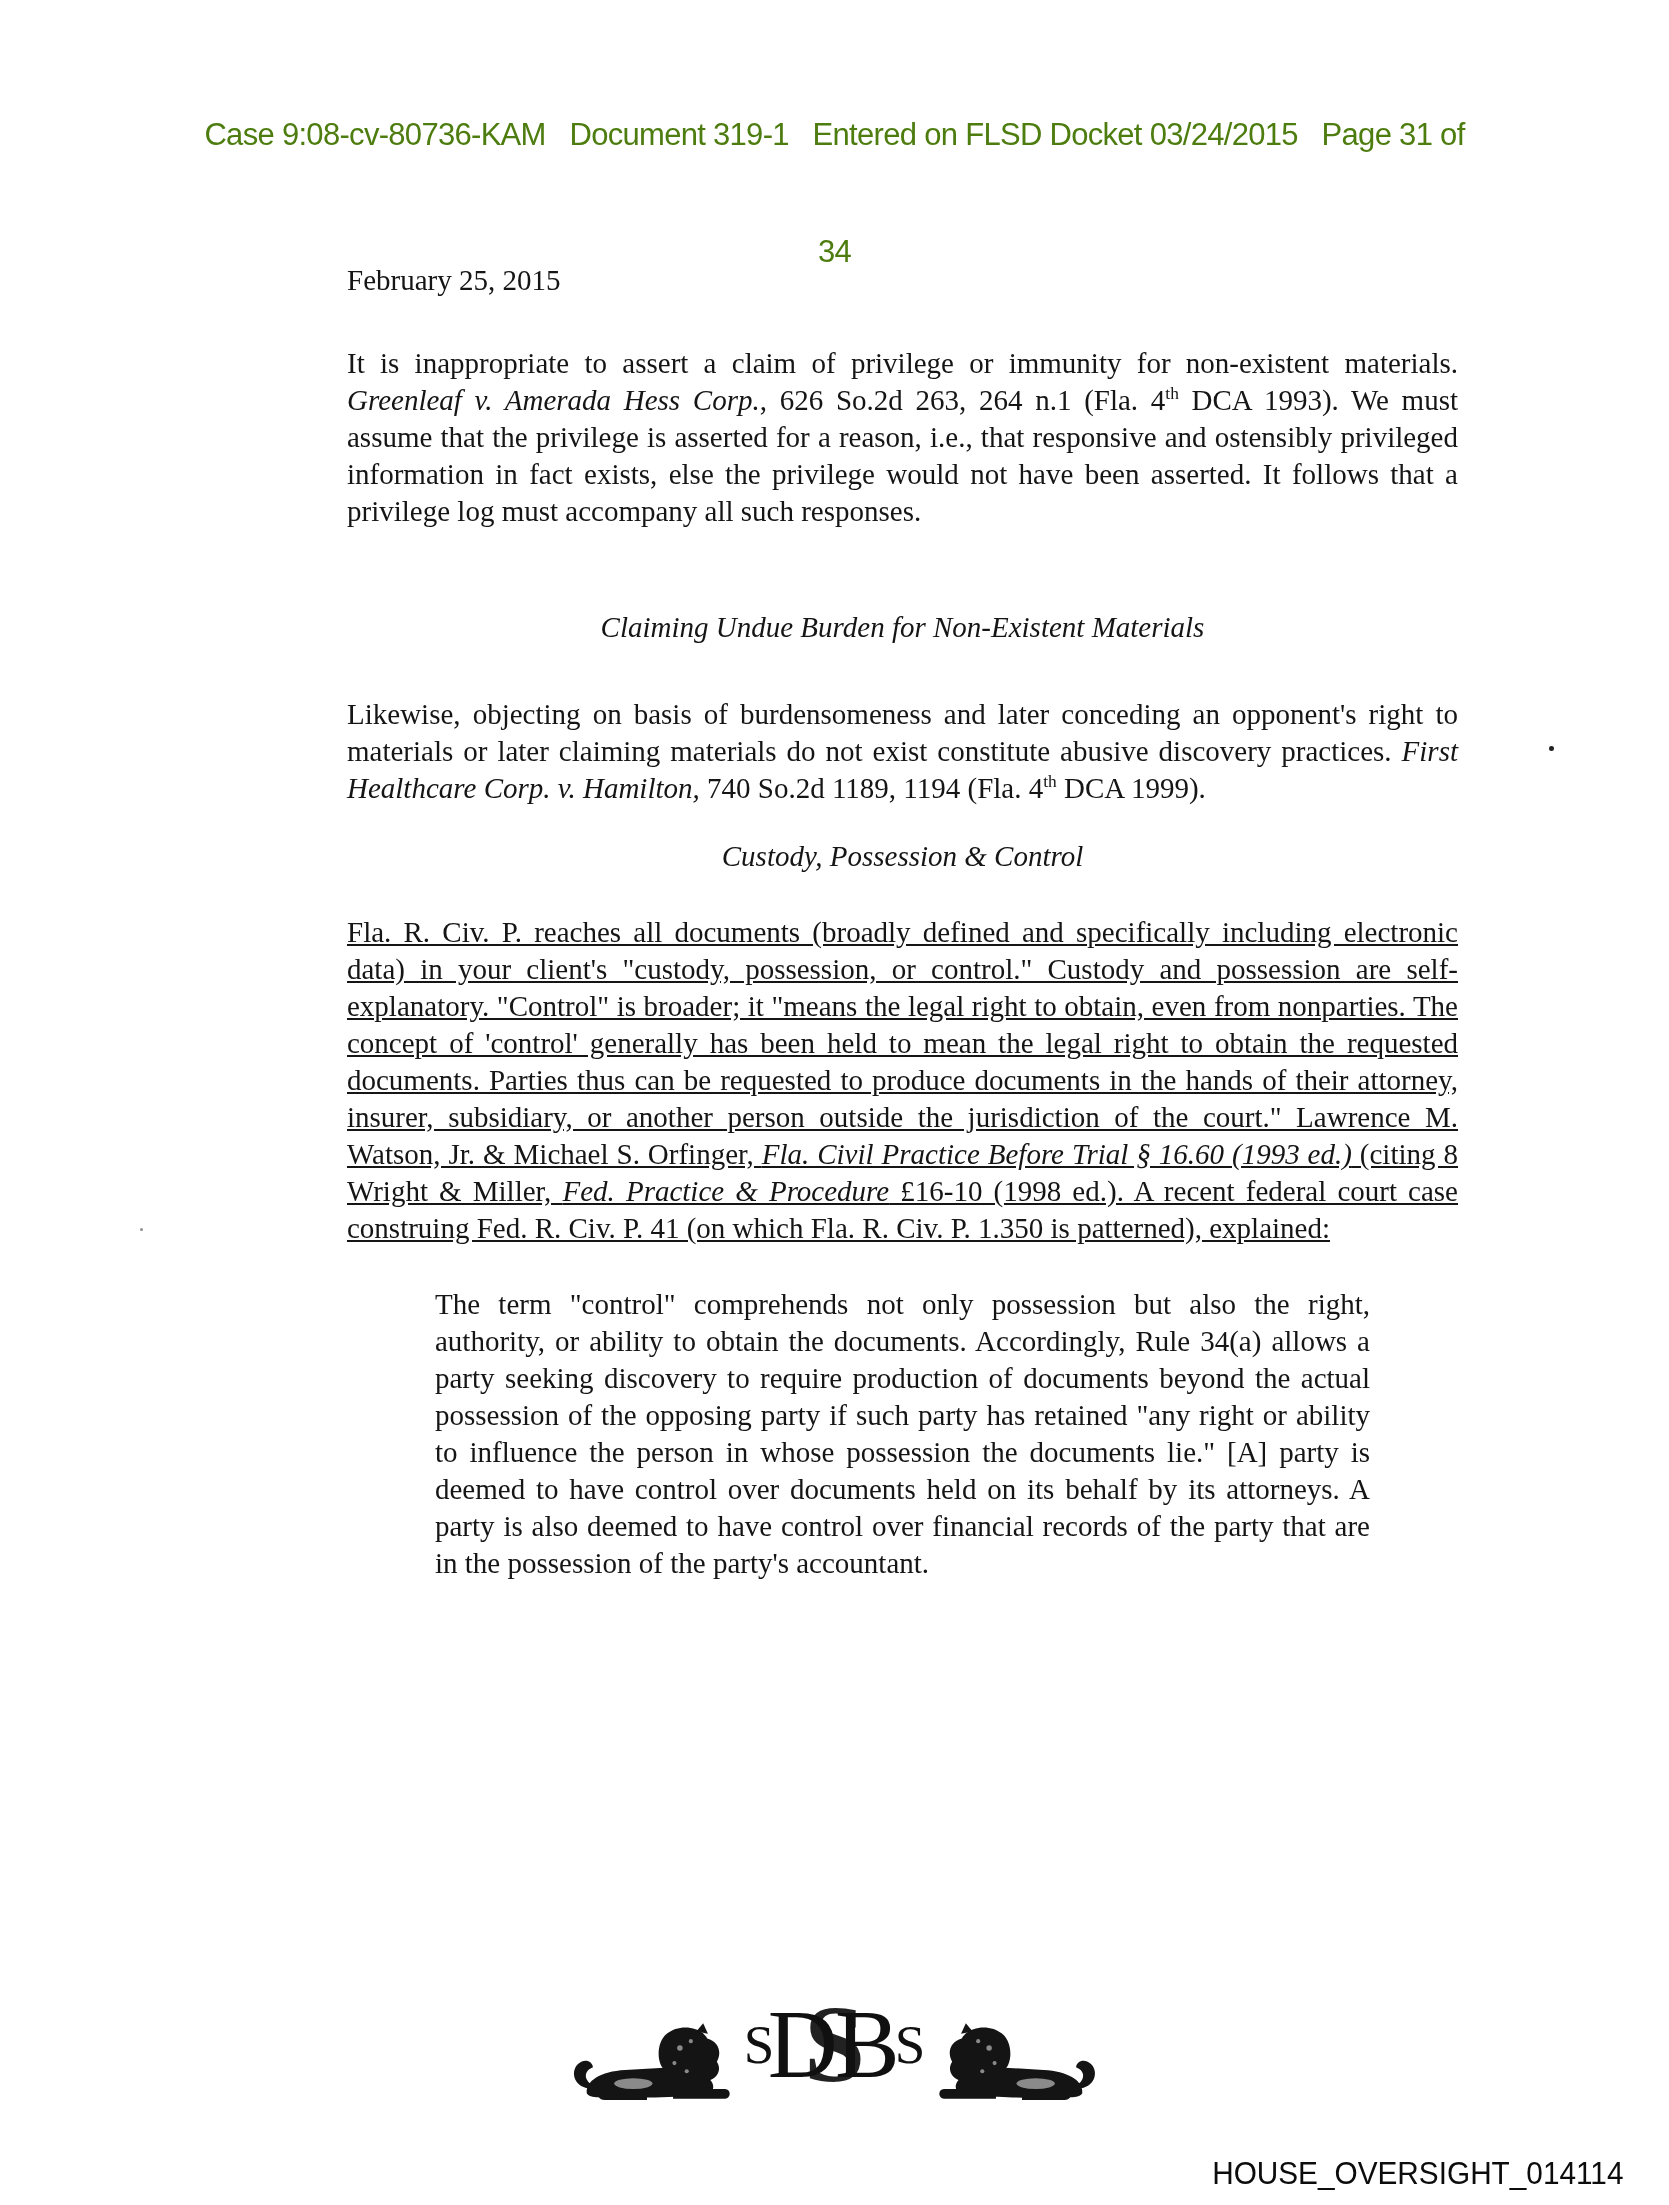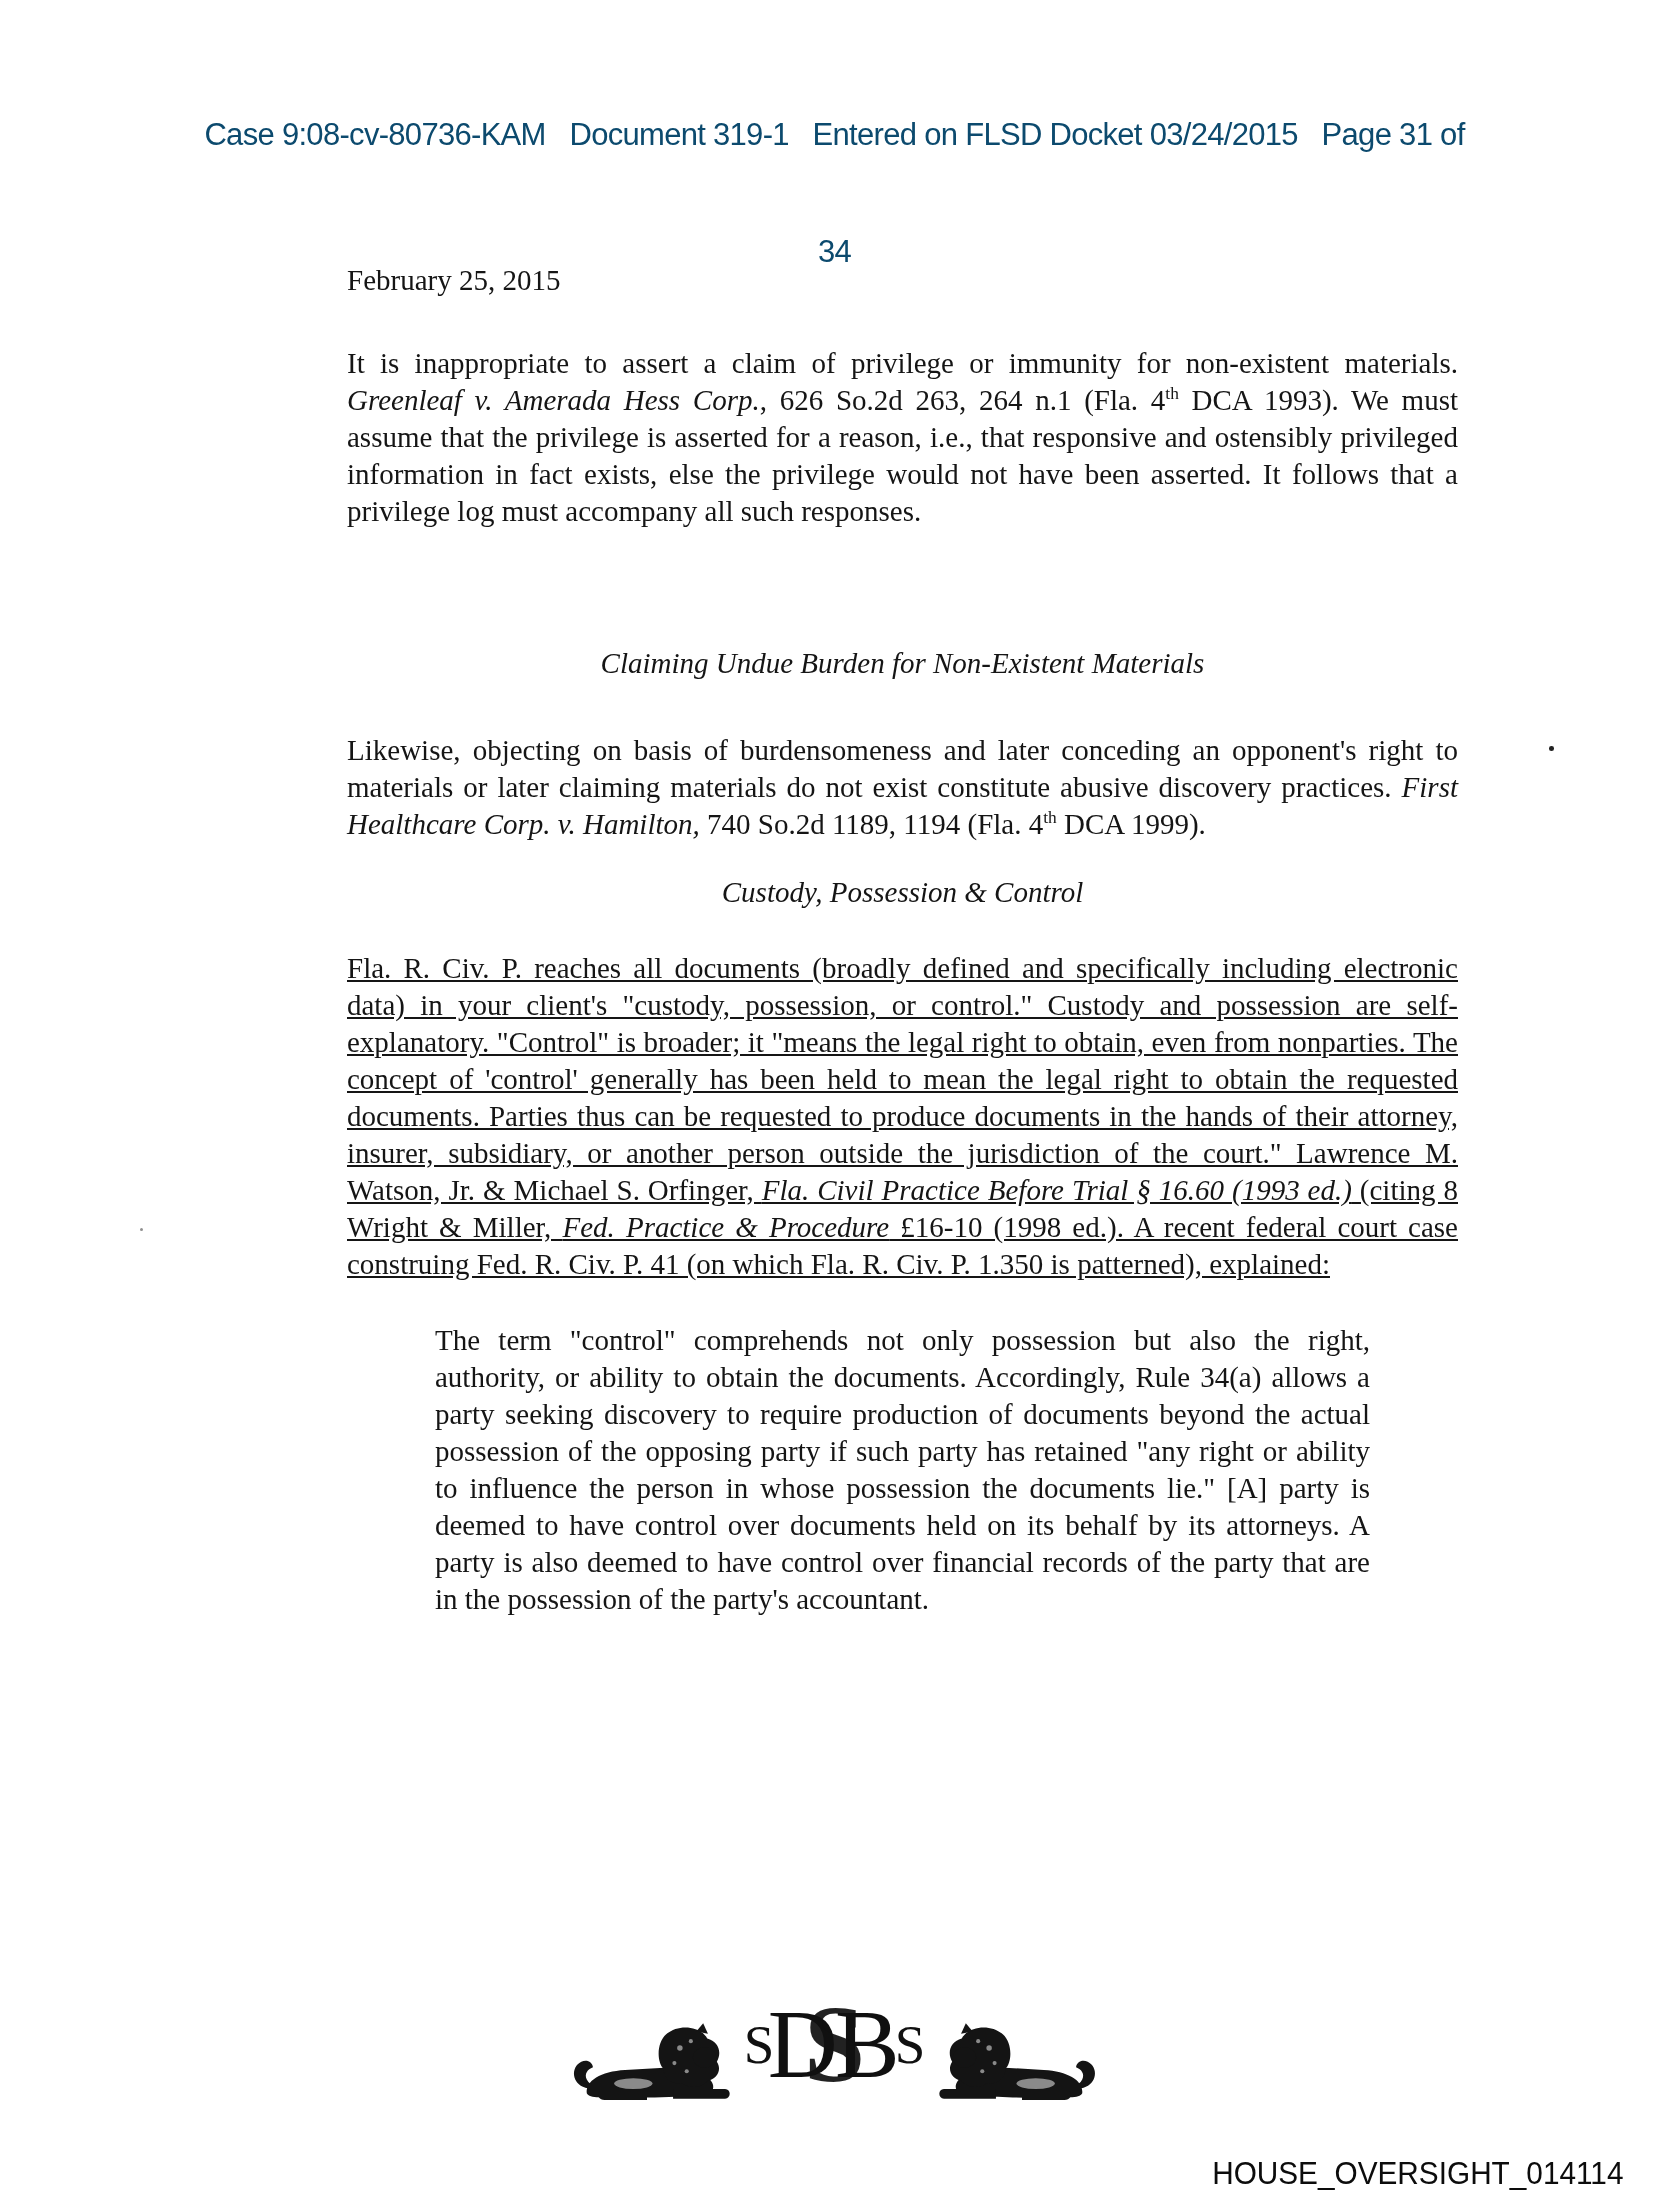--- a/index.html
+++ b/index.html
@@ -26,21 +26,21 @@
   .content {
     position:absolute; left:347px; top:261px; width:1111px;
     font-size:29px;
   }
   .letter-header div { line-height:38px; }
   .heading {
     margin:0; text-align:center; font-style:italic; font-weight:normal;
     font-size:29px; line-height:37px;
   }
   .h1gap { margin-top:65px; }
-  .h2gap { margin-top:115px; }
+  .h2gap { margin-top:79px; }
   .h3gap { margin-top:31px; }
   .para {
     margin:0; text-align:justify; line-height:37px;
   }
   .p1 { margin-top:46px; }
   .p2 { margin-top:50px; }
   .p3 { margin-top:39px;text-decoration:underline; }
   .pfinal { margin-top:33px; }
   blockquote.quote {
     margin:39px 88px 0 88px;
@@ -75,21 +75,21 @@
     font-family:"Liberation Sans", sans-serif;
     font-size:31px; letter-spacing:0px; color:#0c0c0c;
     transform:scaleX(.96); transform-origin:right;
   }
 </style>
 </head>
 <body>
 
 <div class="page">
 
-  <div class="ecf-header" style="color: #0c4a6e;">
+  <div class="ecf-header" style="color: #4d7c0f;">
     <div>Case 9:08-cv-80736-KAM   Document 319-1   Entered on FLSD Docket 03/24/2015   Page 31 of</div>
     <div>34</div>
   </div>
 
   <div class="content">
 
     <div class="letter-header">
       <div>February 25, 2015</div>
     </div>
 

